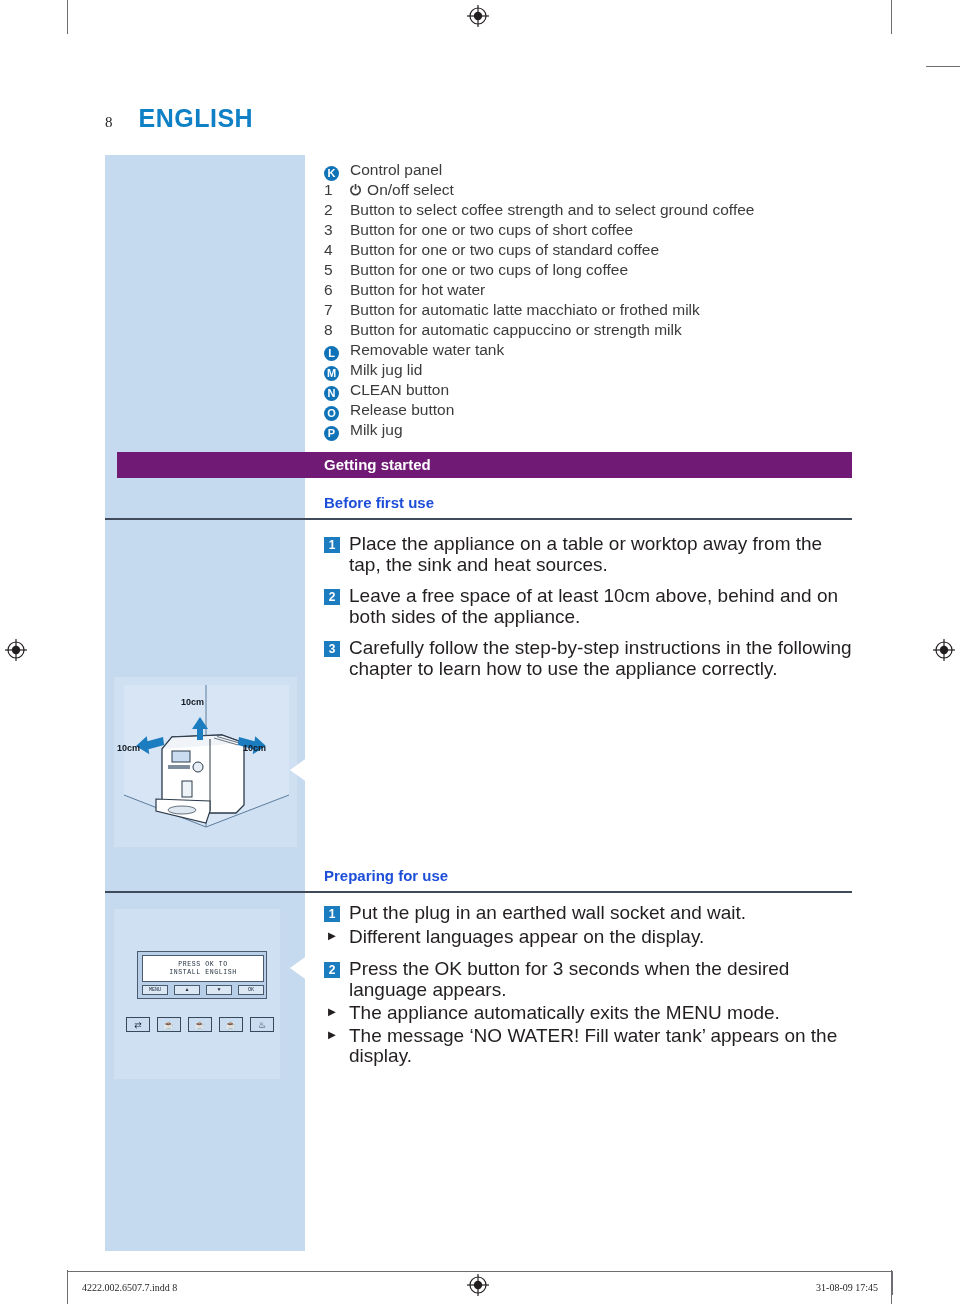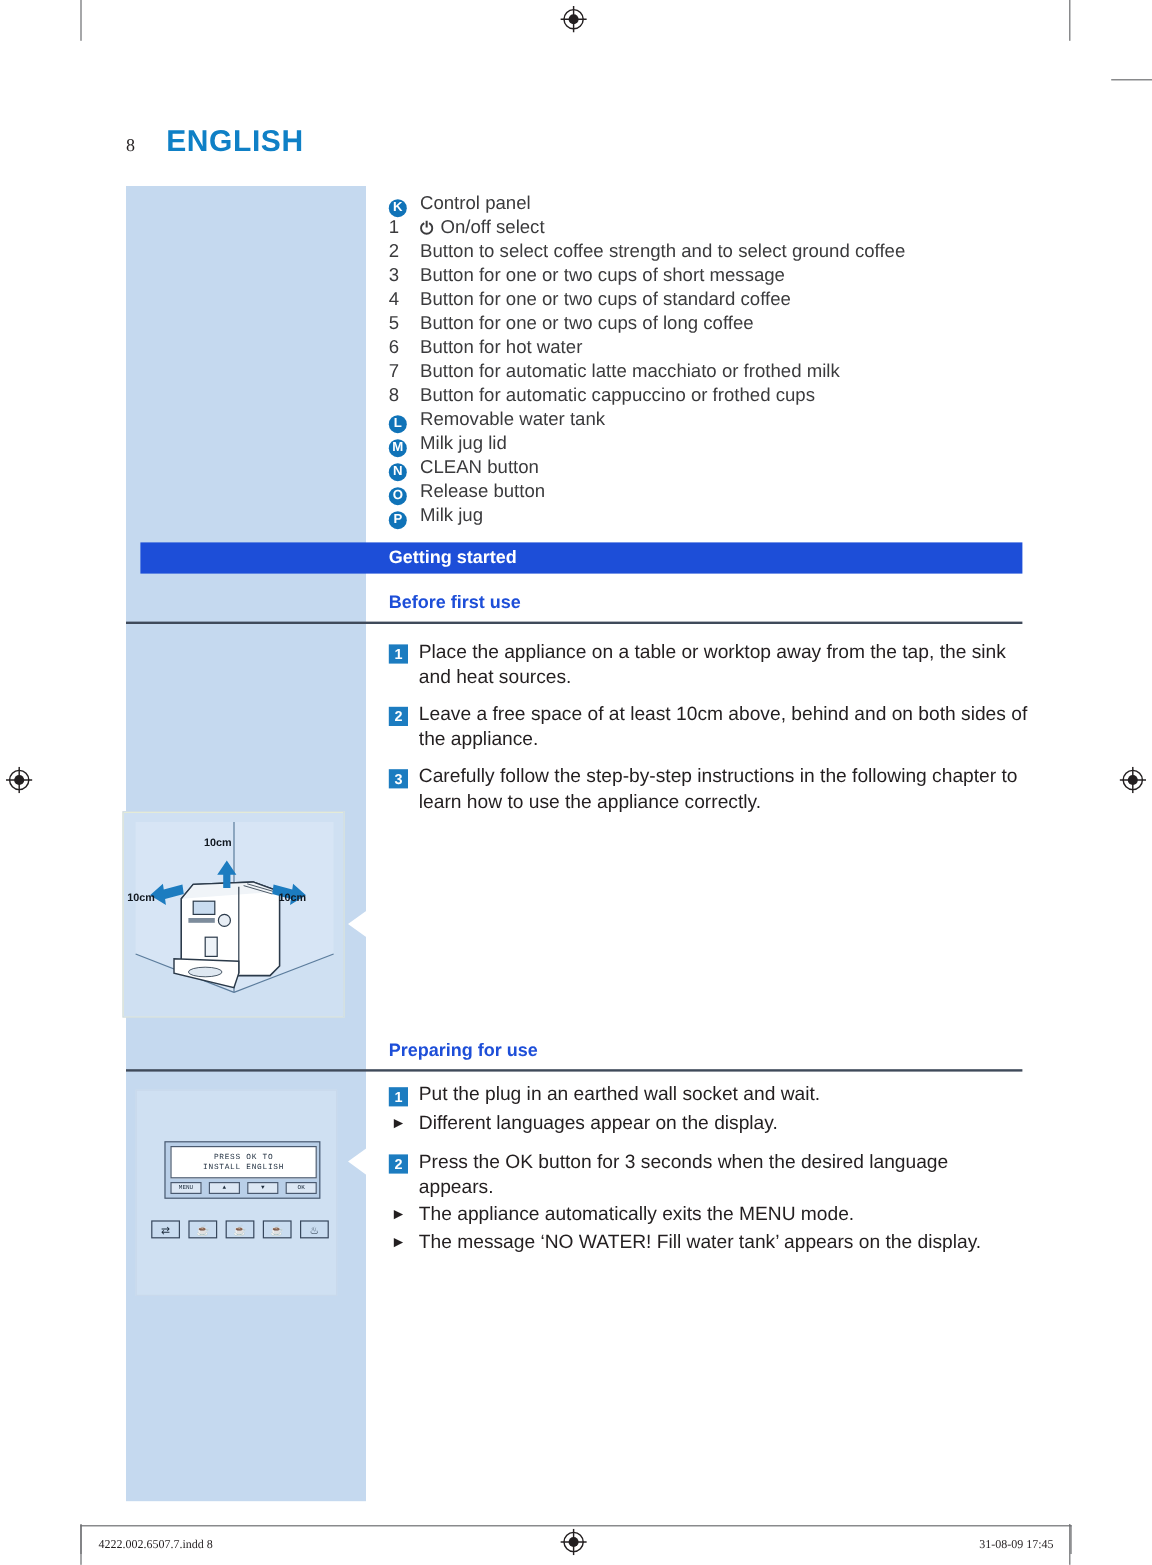--- a/index.html
+++ b/index.html
@@ -54,21 +54,21 @@
     background: #c5d9ef;
   }
 
   
   .illo {
     position: absolute;
     background: #dce7f4;
     border: 1px solid #c9d9ec;
     overflow: hidden;
   }
-  .illo-machine { left: 102px; top: 676px; width: 185px; height: 172px; background:#fef9c3; }
+  .illo-machine { left: 113px; top: 676px; width: 185px; height: 172px; background:#f9a8d4; }
   .illo-display { left: 113px; top: 908px; width: 168px; height: 172px; background:#cfe0f2; }
 
   .callout {
     position: absolute;
     width: 0; height: 0;
     border-top: 13px solid transparent;
     border-bottom: 13px solid transparent;
     border-right: 18px solid #ffffff;
   }
 
@@ -114,21 +114,21 @@
     font-weight: bold;
     margin-right: 6px;
   }
   .label-txt { flex: 1 1 auto; }
 
   
   .section-bar {
     position: absolute;
     left: 117px; top: 452px;
     width: 735px; height: 26px;
-    background: #1d4ed8;
+    background: #701a75;
   }
   .section-bar span {
     position: absolute;
     left: 207px; top: 4px;
     color: #ffffff;
     font-size: 15px;
     font-weight: bold;
   }
 
   
@@ -171,21 +171,21 @@
     color: #ffffff;
     font-size: 12px;
     font-weight: bold;
     line-height: 16px;
     text-align: center;
     margin-right: 9px;
     margin-top: 3px;
   }
   .step-txt {
     flex: 1 1 auto;
-    font-size: 16px;
+    font-size: 19px;
     line-height: 20.5px;
   }
   .bullet-row {
     display: flex;
     align-items: flex-start;
     margin-bottom: 2px;
   }
   .bullet-mark {
     flex: 0 0 16px;
     margin-right: 9px;
@@ -398,21 +398,21 @@
       <span class="label-txt">On/off select</span>
     </li>
 
     <li>
       <span class="marker">2</span>
       <span class="label-txt">Button to select coffee strength and to select ground coffee</span>
     </li>
 
     <li>
       <span class="marker">3</span>
-      <span class="label-txt">Button for one or two cups of short message</span>
+      <span class="label-txt">Button for one or two cups of short coffee</span>
     </li>
 
     <li>
       <span class="marker">4</span>
       <span class="label-txt">Button for one or two cups of standard coffee</span>
     </li>
 
     <li>
       <span class="marker">5</span>
       <span class="label-txt">Button for one or two cups of long coffee</span>
@@ -423,21 +423,21 @@
       <span class="label-txt">Button for hot water</span>
     </li>
 
     <li>
       <span class="marker">7</span>
       <span class="label-txt">Button for automatic latte macchiato or frothed milk</span>
     </li>
 
     <li>
       <span class="marker">8</span>
-      <span class="label-txt">Button for automatic cappuccino or frothed cups</span>
+      <span class="label-txt">Button for automatic cappuccino or strength milk</span>
     </li>
 
     <li>
       <span class="marker"><span class="badge">L</span></span>
       <span class="label-txt">Removable water tank</span>
     </li>
 
     <li>
       <span class="marker"><span class="badge">M</span></span>
       <span class="label-txt">Milk jug lid</span>

